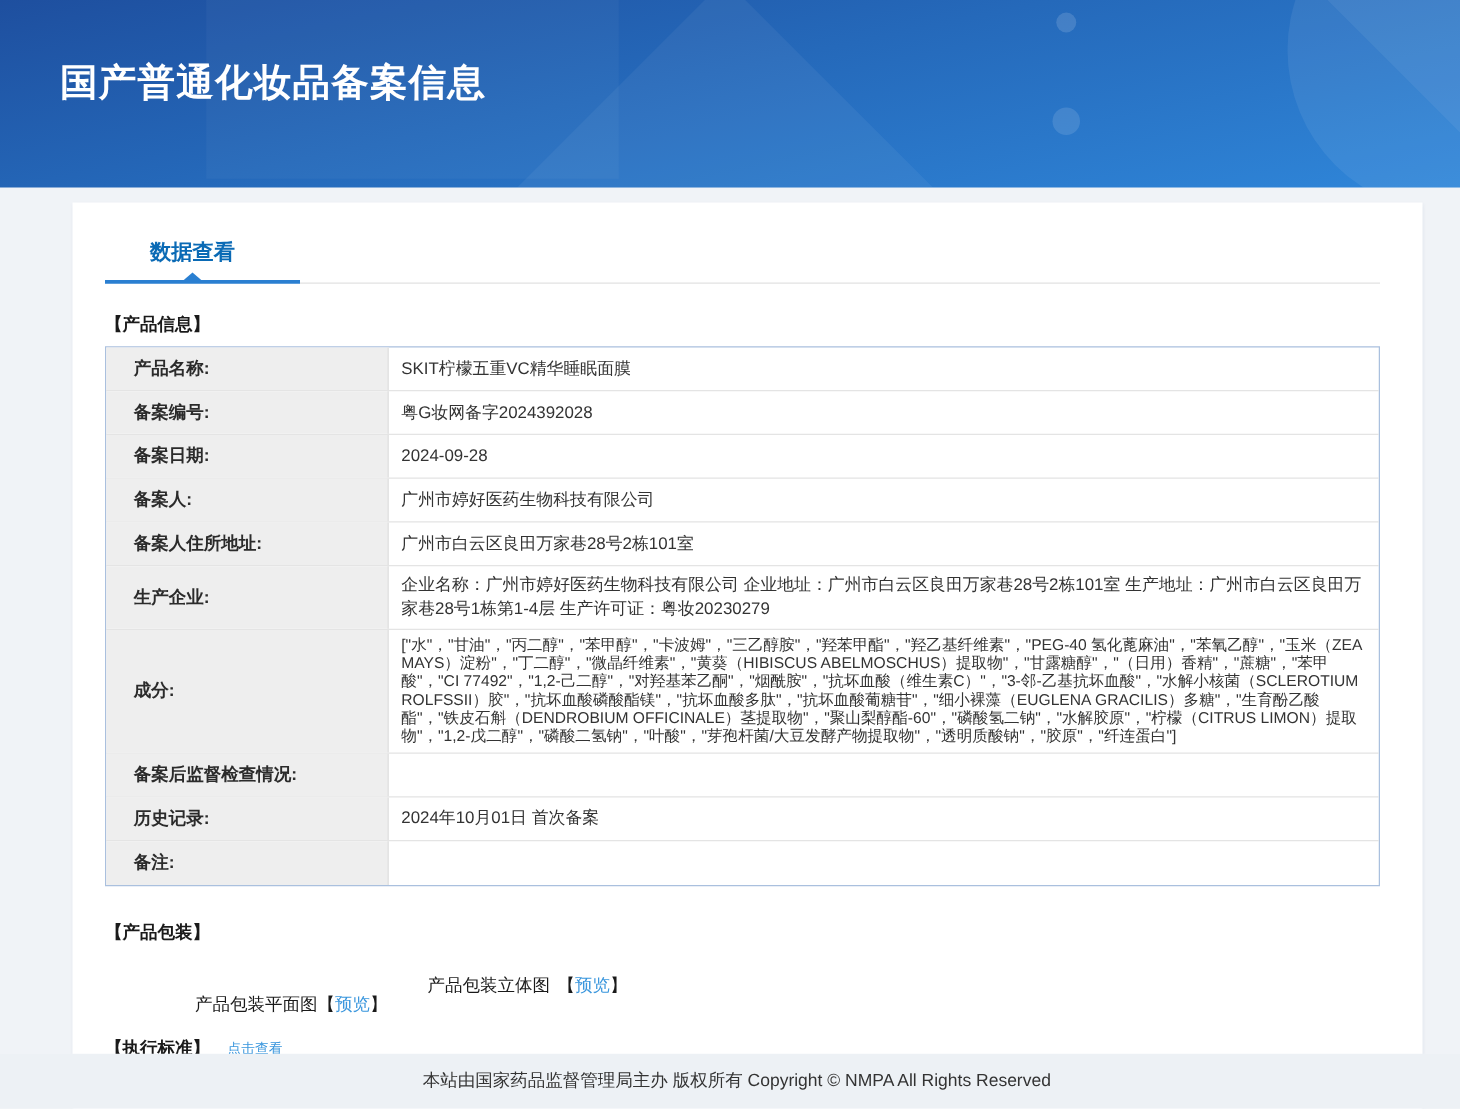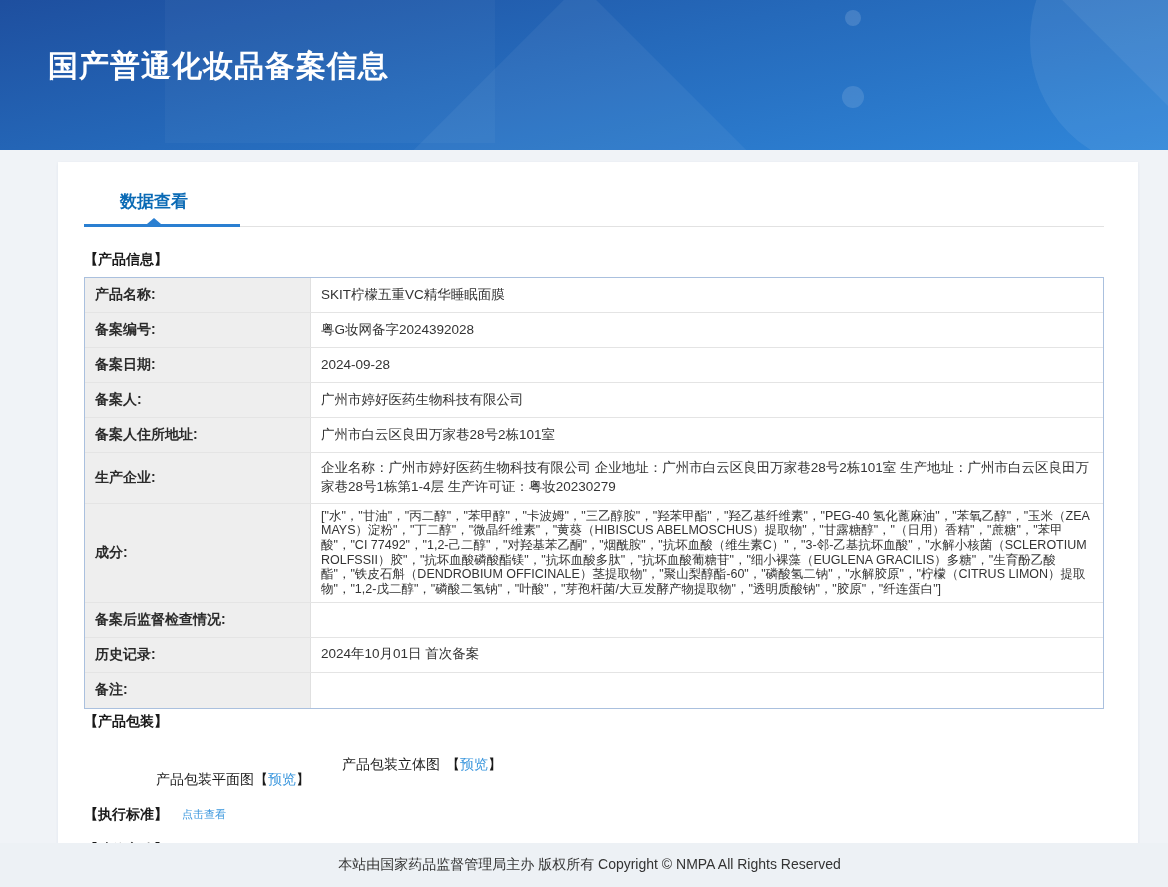--- a/index.html
+++ b/index.html
@@ -79,31 +79,31 @@
   
   .info-table {
     margin-top:8px; width:1020px;
     border:1px solid #aac0de; background:#fff;
   }
   .trow { display:flex; border-bottom:1px solid #e4e4e4; min-height:35px; align-items:center; }
   .trow:last-child { border-bottom:none; }
   .tlabel {
     flex:0 0 226px; align-self:stretch; display:flex; align-items:center;
     background:#eeeeee; border-right:1px solid #e0e0e0;
-    padding:6px 8px 6px 10px;
+    padding:6px 8px 6px 22px;
     font-size:14px; font-weight:bold; color:#2b2b2b;
   }
   .tvalue {
     flex:1 1 auto; padding:6px 12px 6px 10px;
     font-size:13.5px; color:#333; line-height:1.4;
   }
   .trow.ingredients .tvalue { font-size:12.5px; line-height:1.17; padding-top:5px; padding-bottom:5px; }
 
   
-  .sec-packaging { margin-top:4px;font-family:Liberation Serif, serif; }
+  .sec-packaging { margin-top:28px;font-family:Liberation Serif, serif; }
   .packaging-row { margin-top:11px; display:flex; align-items:center; font-size:14px; color:#1a1a1a; }
   .pack-group { display:flex; align-items:center; }
   .pack-group.first { margin-left:72px;margin-top:29px; }
   .pack-group.second { margin-left:32px; }
   .pack-group .bracket { color:#1a1a1a; }
   a.link { color:#3a96dd; text-decoration:none; cursor:pointer; }
   .inline-row { margin-top:17px; display:flex; align-items:center; }
   .inline-row .link { margin-left:14px; font-size:11px; }
 
   

